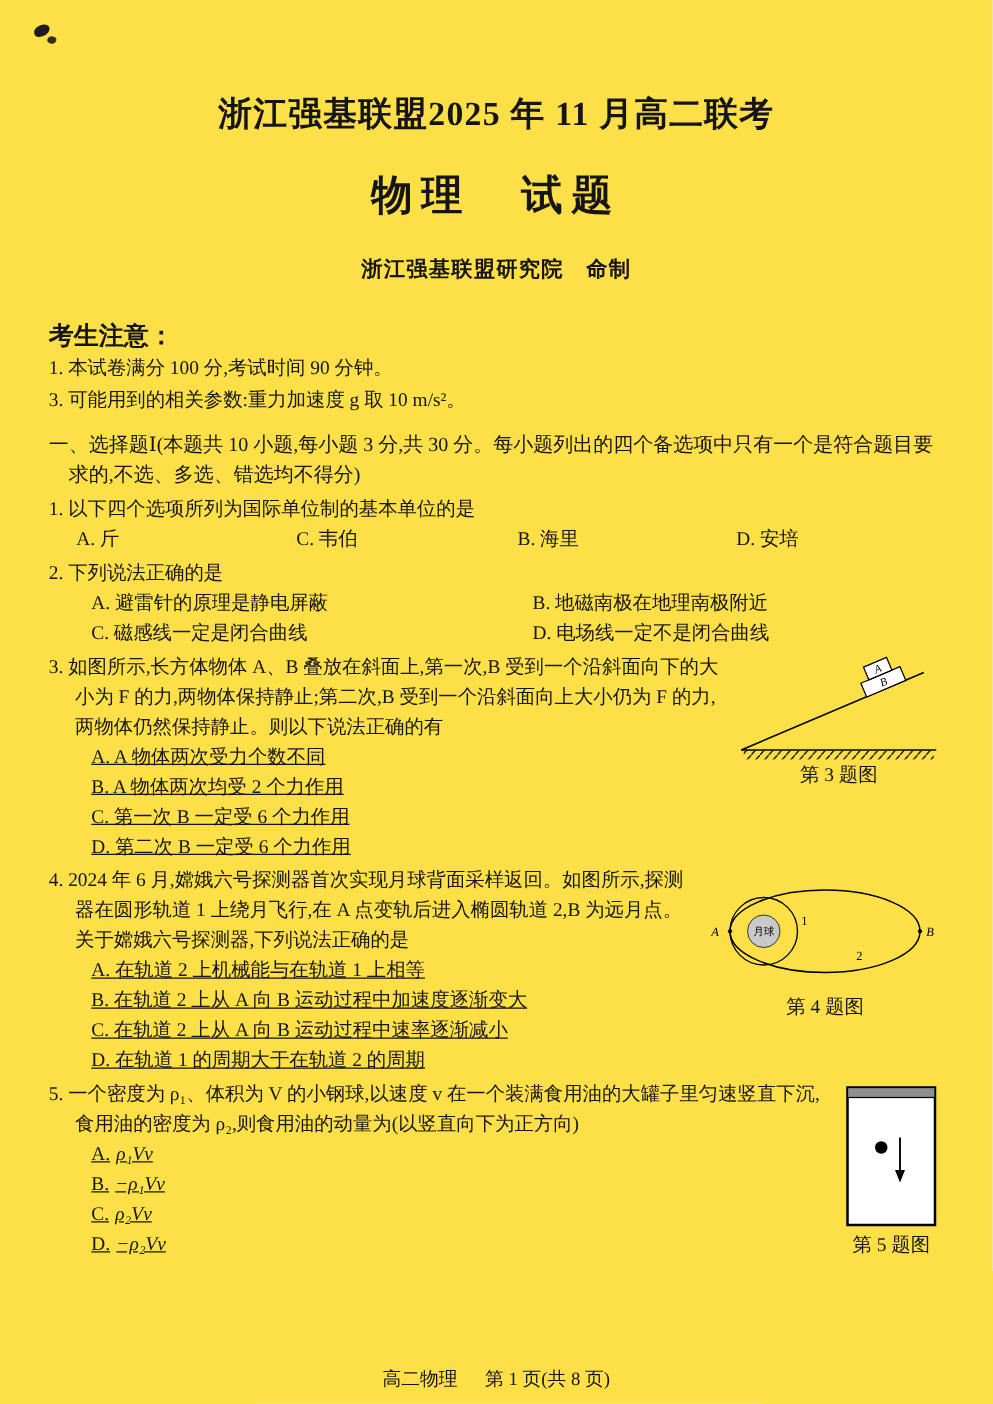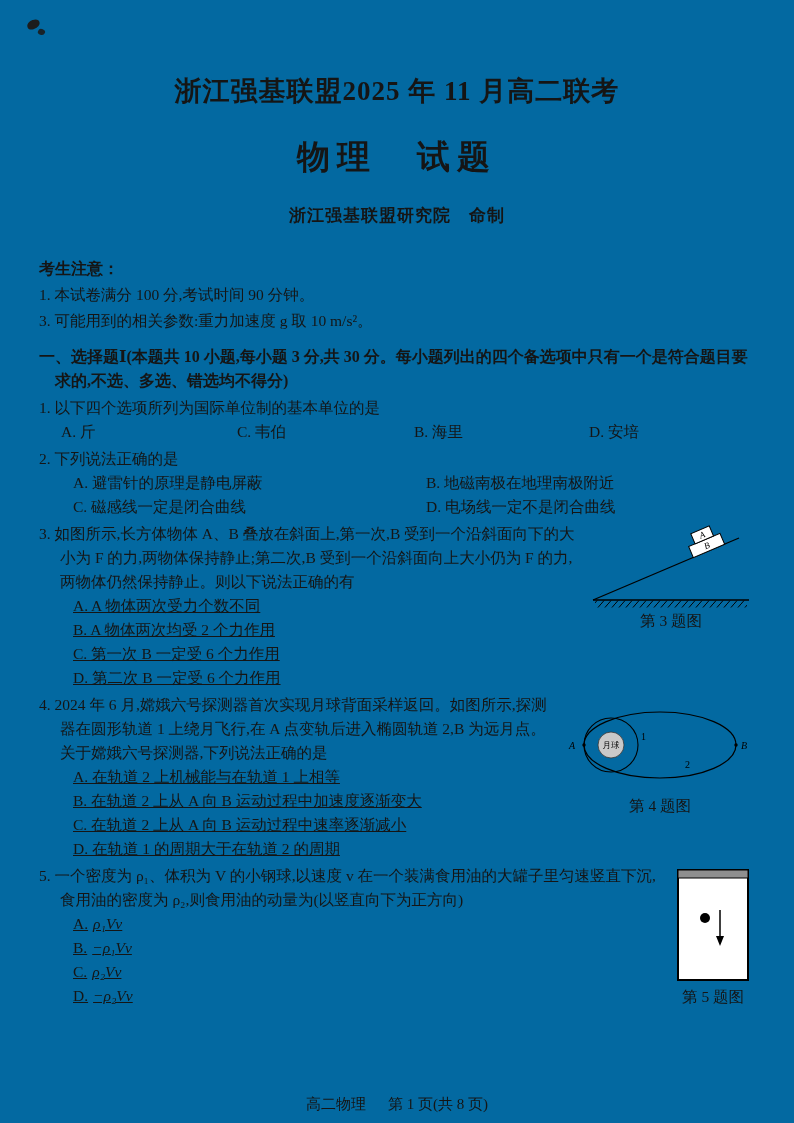--- a/index.html
+++ b/index.html
@@ -1,46 +1,46 @@
 <!DOCTYPE html>
 <html><head>
 <meta charset="utf-8">
 <style>
   html,body { margin:0; padding:0; background:#e8e8e8; }
   .page {
     position:relative;
     width:794px; height:1123px;
     margin:0 auto;
-    background:#0369a1;
+    background:#fde047;
     box-sizing:border-box;
     padding:0 39px;
     overflow:hidden;
     font-family:"Liberation Serif","DejaVu Serif",serif;
     color:#151515;
   }
   .artifact { position:absolute; background:#1c1c1c; border-radius:55% 45% 60% 40%; }
   .artifact-1 { top:20px; left:27px; width:13px; height:9px; transform:rotate(-18deg); }
   .artifact-2 { top:29px; left:38px; width:7px; height:6px; transform:rotate(24deg); opacity:.9; }
 
   .doc-title { margin:0; padding-top:76px; text-align:center;
     font-size:27px; line-height:30px; font-weight:bold; letter-spacing:1px; }
   .doc-subtitle { margin:30px 0 0; text-align:center;
     font-size:33px; line-height:42px; font-weight:bold; letter-spacing:7px; }
   .organizer { margin:27px 0 0; text-align:center;
     font-size:17px; line-height:22px; font-weight:bold; letter-spacing:1px; }
 
   .notice { margin-top:29px; font-size:15.5px; line-height:26px; }
-  .notice-heading { font-weight:bold; font-size:16px; margin:0; }
+  .notice-heading { font-weight:bold; font-size:20px; margin:0; }
   .notice-item { margin:0; padding-left:23px; text-indent:-23px; }
   .em-dots { font-weight:bold;
     -webkit-text-emphasis:dot; -webkit-text-emphasis-position:under;
     text-emphasis:dot; text-emphasis-position:under left; }
 
   .section-heading { margin:11px 0 0; font-size:16px; line-height:24px;
-    font-weight:bold; padding-left:16px; text-indent:-16px; }
+    font-weight:normal; padding-left:16px; text-indent:-16px; }
 
   .question { margin-top:3px; font-size:15.5px; line-height:24px; }
   .question::after { content:""; display:block; clear:both; }
   .stem { margin:0; padding-left:21px; text-indent:-21px; }
   .options-row { display:grid; grid-template-columns:176px 177px 175px auto; margin-left:22px; }
   .options-2col { display:grid; grid-template-columns:353px auto; margin-left:34px; }
   .options-list { margin-left:34px;text-decoration:underline; }
   .option { white-space:nowrap; }
   .formula { font-style:italic; margin-left:5px; }
 

